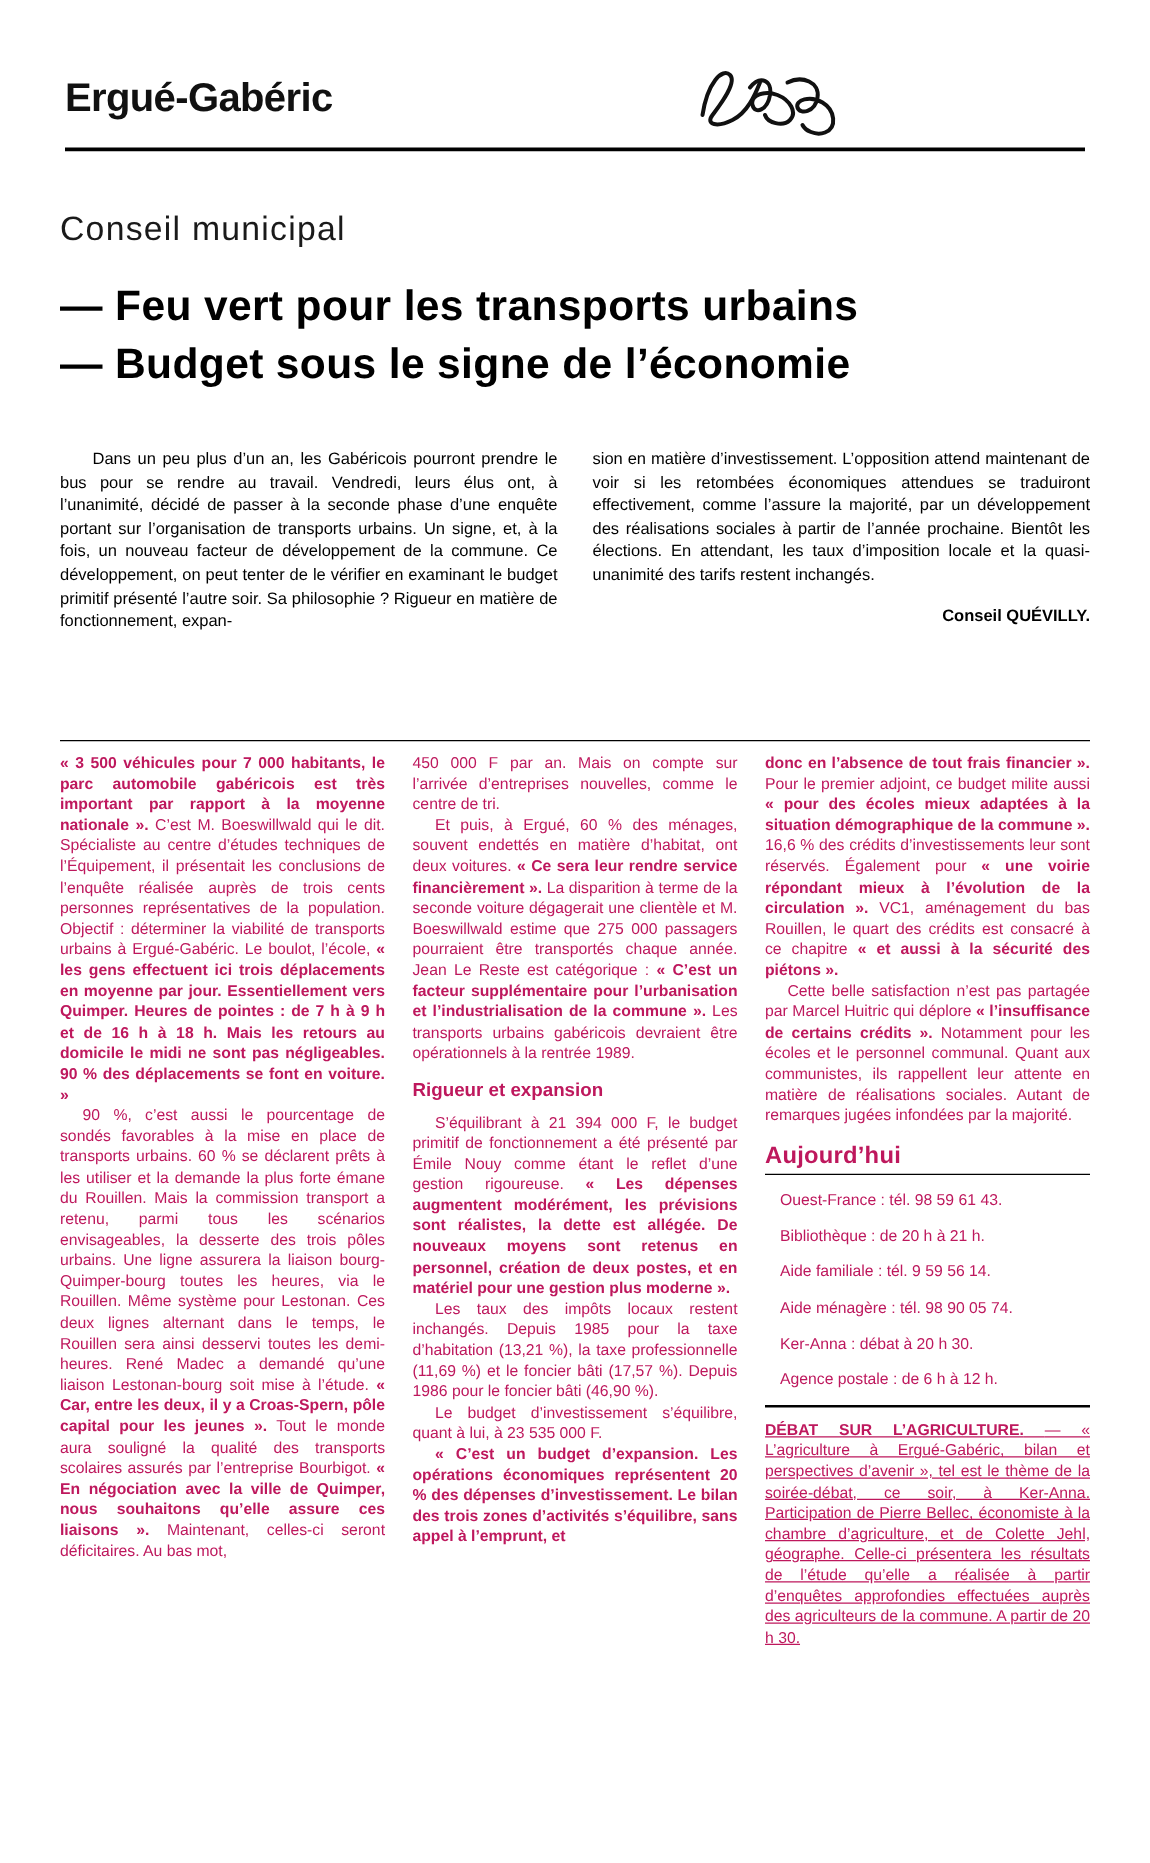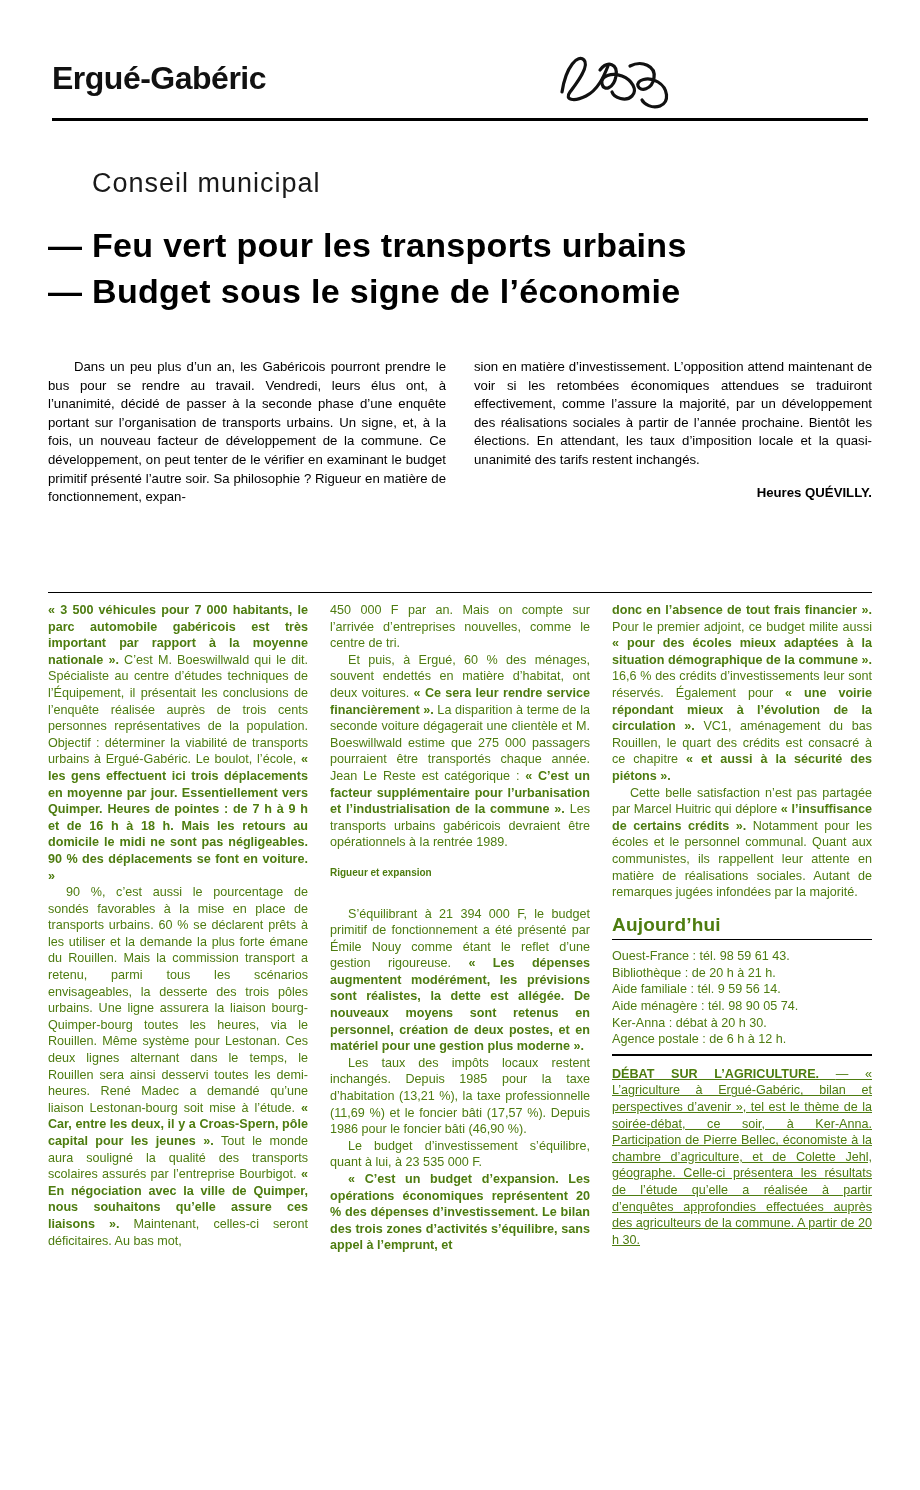--- a/index.html
+++ b/index.html
@@ -57,21 +57,20 @@
 
   
   .kicker {
     position: absolute;
     left: 48px;
     top: 168px;
     font-size: 27px;
     letter-spacing: 1px;
     color: #1a1a1a;
     font-weight: 400;
-    margin-left: 44px;
   }
   .headline {
     position: absolute;
     left: 48px;
     top: 222px;
     width: 824px;
   }
   .headline-line {
     font-size: 34px;
     font-weight: bold;
@@ -120,45 +119,45 @@
     top: 602px;
     width: 824px;
     display: flex;
     gap: 22px;
   }
   .col {
     width: 260px;
     font-size: 12.6px;
     line-height: 16.6px;
     text-align: justify;
-    color: #4d7c0f;
+    color: #be185d;
   }
   .col p { margin: 0; }
   .col p.indent { text-indent: 18px; }
   .col b { font-weight: bold; }
   .subhead {
-    font-size: 10px;
-    font-weight: bold;
-    margin: 14px 0 24px 0;
+    font-size: 15px;
+    font-weight: bold;
+    margin: 14px 0 8px 0;
     text-align: left;
   }
   .section-title {
     font-size: 19px;
     font-weight: bold;
     letter-spacing: 0.2px;
     margin: 16px 0 6px 0;
     text-align: left;
   }
   .rule-thin {
     height: 1px;
     background: #000;
     margin: 6px 0 8px 0;
   }
   .rule-thin.tall { height: 2px; }
-  .info-list p { margin: 0; }
+  .info-list p { margin: 12px; }
   .agenda { margin-top: 10px; text-decoration: underline; }
   .agenda .lead-in { font-weight: bold; }
 </style>
 </head>
 <body>
 
 <div class="page">
 
   <div class="masthead">
     <div class="masthead-title">Ergué-Gabéric</div>
@@ -175,21 +174,21 @@
     <div class="headline-line">— Feu vert pour les transports urbains</div>
     <div class="headline-line">— Budget sous le signe de l’économie</div>
   </div>
 
   <div class="lead">
     <div class="lead-col">
       <p class="indent">Dans un peu plus d’un an, les Gabéricois pourront prendre le bus pour se rendre au travail. Vendredi, leurs élus ont, à l’unanimité, décidé de passer à la seconde phase d’une enquête portant sur l’organisation de transports urbains. Un signe, et, à la fois, un nouveau facteur de développement de la commune. Ce développement, on peut tenter de le vérifier en examinant le budget primitif présenté l’autre soir. Sa philosophie ? Rigueur en matière de fonctionnement, expan-</p>
     </div>
     <div class="lead-col">
       <p>sion en matière d’investissement. L’opposition attend maintenant de voir si les retombées économiques attendues se traduiront effectivement, comme l’assure la majorité, par un développement des réalisations sociales à partir de l’année prochaine. Bientôt les élections. En attendant, les taux d’imposition locale et la quasi-unanimité des tarifs restent inchangés.</p>
-      <div class="byline">Heures QUÉVILLY.</div>
+      <div class="byline">Conseil QUÉVILLY.</div>
     </div>
   </div>
 
   <div class="rule-mid"></div>
 
   <div class="body-cols">
 
     <div class="col">
       <p><b>« 3 500 véhicules pour 7 000 habitants, le parc automobile gabéricois est très important par rapport à la moyenne nationale ».</b><span> C’est M. Boeswillwald qui le dit. Spécialiste au centre d’études techniques de l’Équipement, il présentait les conclusions de l’enquête réalisée auprès de trois cents personnes représentatives de la population. Objectif : déterminer la viabilité de transports urbains à Ergué-Gabéric. Le boulot, l’école, </span><b>« les gens effectuent ici trois déplacements en moyenne par jour. Essentiellement vers Quimper. Heures de pointes : de 7 h à 9 h et de 16 h à 18 h. Mais les retours au domicile le midi ne sont pas négligeables. 90 % des déplacements se font en voiture. »</b></p>
       <p class="indent"><span>90 %, c’est aussi le pourcentage de sondés favorables à la mise en place de transports urbains. 60 % se déclarent prêts à les utiliser et la demande la plus forte émane du Rouillen. Mais la commission transport a retenu, parmi tous les scénarios envisageables, la desserte des trois pôles urbains. Une ligne assurera la liaison bourg-Quimper-bourg toutes les heures, via le Rouillen. Même système pour Lestonan. Ces deux lignes alternant dans le temps, le Rouillen sera ainsi desservi toutes les demi-heures. René Madec a demandé qu’une liaison Lestonan-bourg soit mise à l’étude. </span><b>« Car, entre les deux, il y a Croas-Spern, pôle capital pour les jeunes ».</b><span> Tout le monde aura souligné la qualité des transports scolaires assurés par l’entreprise Bourbigot. </span><b>« En négociation avec la ville de Quimper, nous souhaitons qu’elle assure ces liaisons ».</b><span> Maintenant, celles-ci seront déficitaires. Au bas mot,</span></p>

